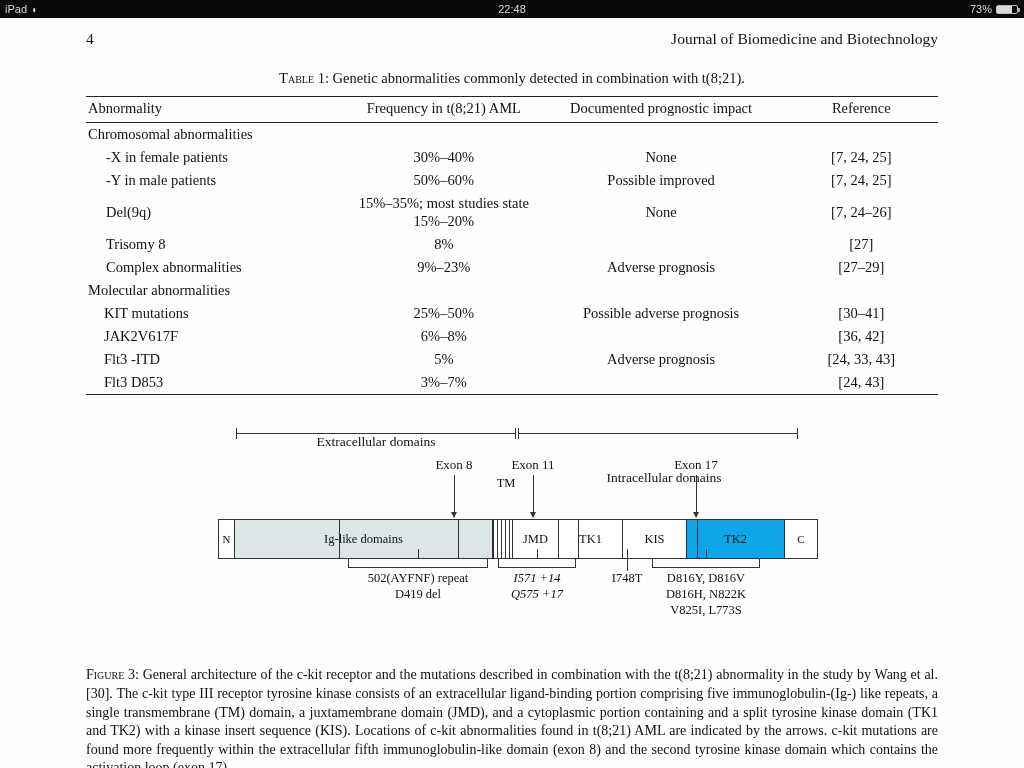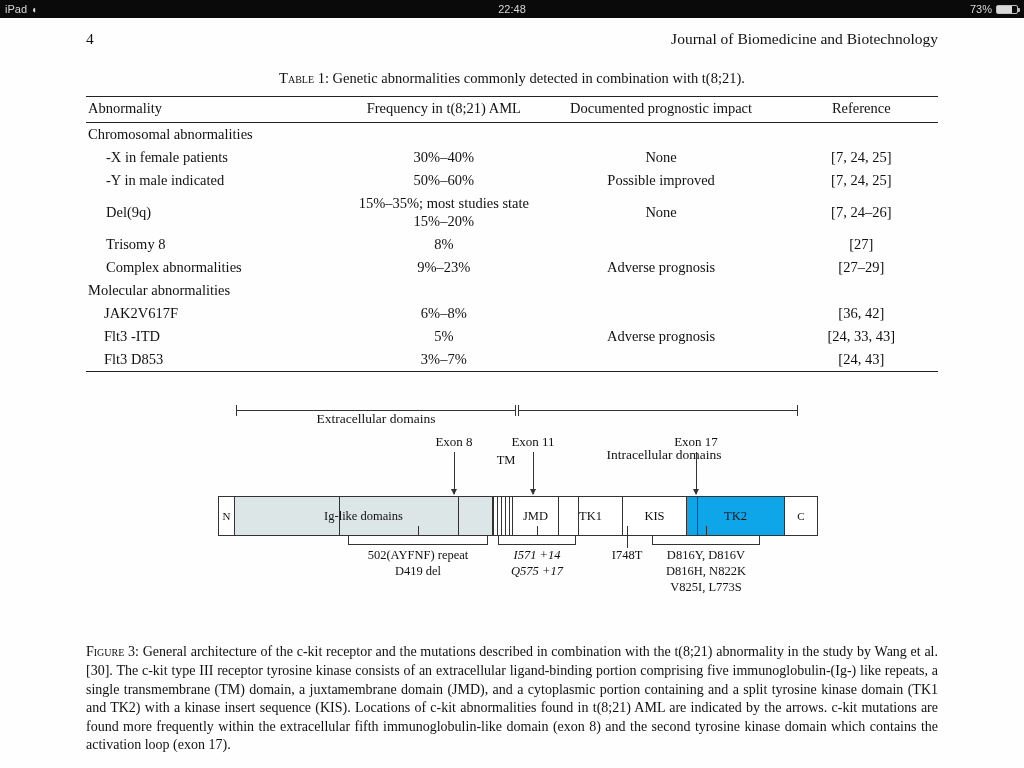--- a/index.html
+++ b/index.html
@@ -221,21 +221,21 @@
           <td></td>
           <td></td>
         </tr>
         <tr class="sub">
           <td class="lab">-X in female patients</td>
           <td>30%–40%</td>
           <td>None</td>
           <td>[7, 24, 25]</td>
         </tr>
         <tr class="sub">
-          <td class="lab">-Y in male indicated</td>
+          <td class="lab">-Y in male patients</td>
           <td>50%–60%</td>
           <td>Possible improved</td>
           <td>[7, 24, 25]</td>
         </tr>
         <tr class="sub">
           <td class="lab">Del(9q)</td>
           <td class="two-line">15%–35%; most studies state 15%–20%</td>
           <td>None</td>
           <td>[7, 24–26]</td>
         </tr>
@@ -249,20 +249,26 @@
           <td class="lab">Complex abnormalities</td>
           <td>9%–23%</td>
           <td>Adverse prognosis</td>
           <td>[27–29]</td>
         </tr>
         <tr class="section">
           <td class="lab">Molecular abnormalities</td>
           <td></td>
           <td></td>
           <td></td>
+        </tr>
+        <tr class="sub2">
+          <td class="lab">KIT mutations</td>
+          <td>25%–50%</td>
+          <td>Possible adverse prognosis</td>
+          <td>[30–41]</td>
         </tr>
         <tr class="sub2">
           <td class="lab">JAK2V617F</td>
           <td>6%–8%</td>
           <td></td>
           <td>[36, 42]</td>
         </tr>
         <tr class="sub2">
           <td class="lab">Flt3 -ITD</td>
           <td>5%</td>

